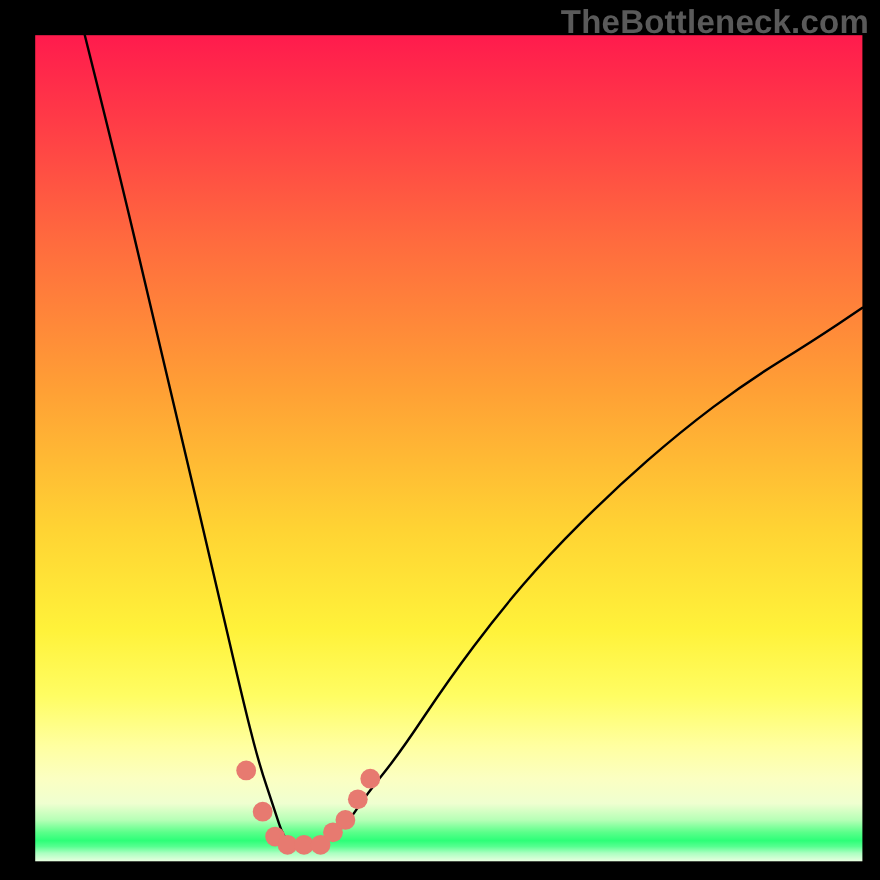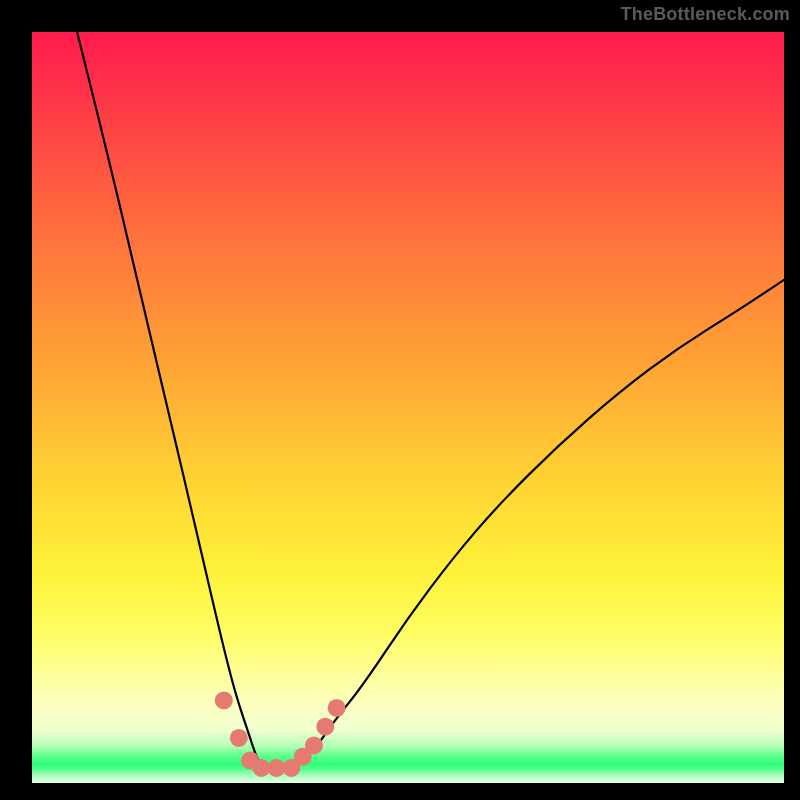--- a/index.html
+++ b/index.html
@@ -39,21 +39,21 @@
       #2dff78 97.5%,
       #56ff90 98.2%,
       #aaffc0 99%,
       #e8ffe0 100%
     );
   }
   .attribution {
     position: absolute;
     right: 10px;
     top: 4px;
-    font-size: 18px;
+    font-size: 30px;
     font-weight: 600;
     color: #5a5a5a;
     letter-spacing: 0.2px;
     user-select: none;
   }
   svg.curve {
     position: absolute;
     left: 0; top: 0;
     width: 800px; height: 800px;
     pointer-events: none;

